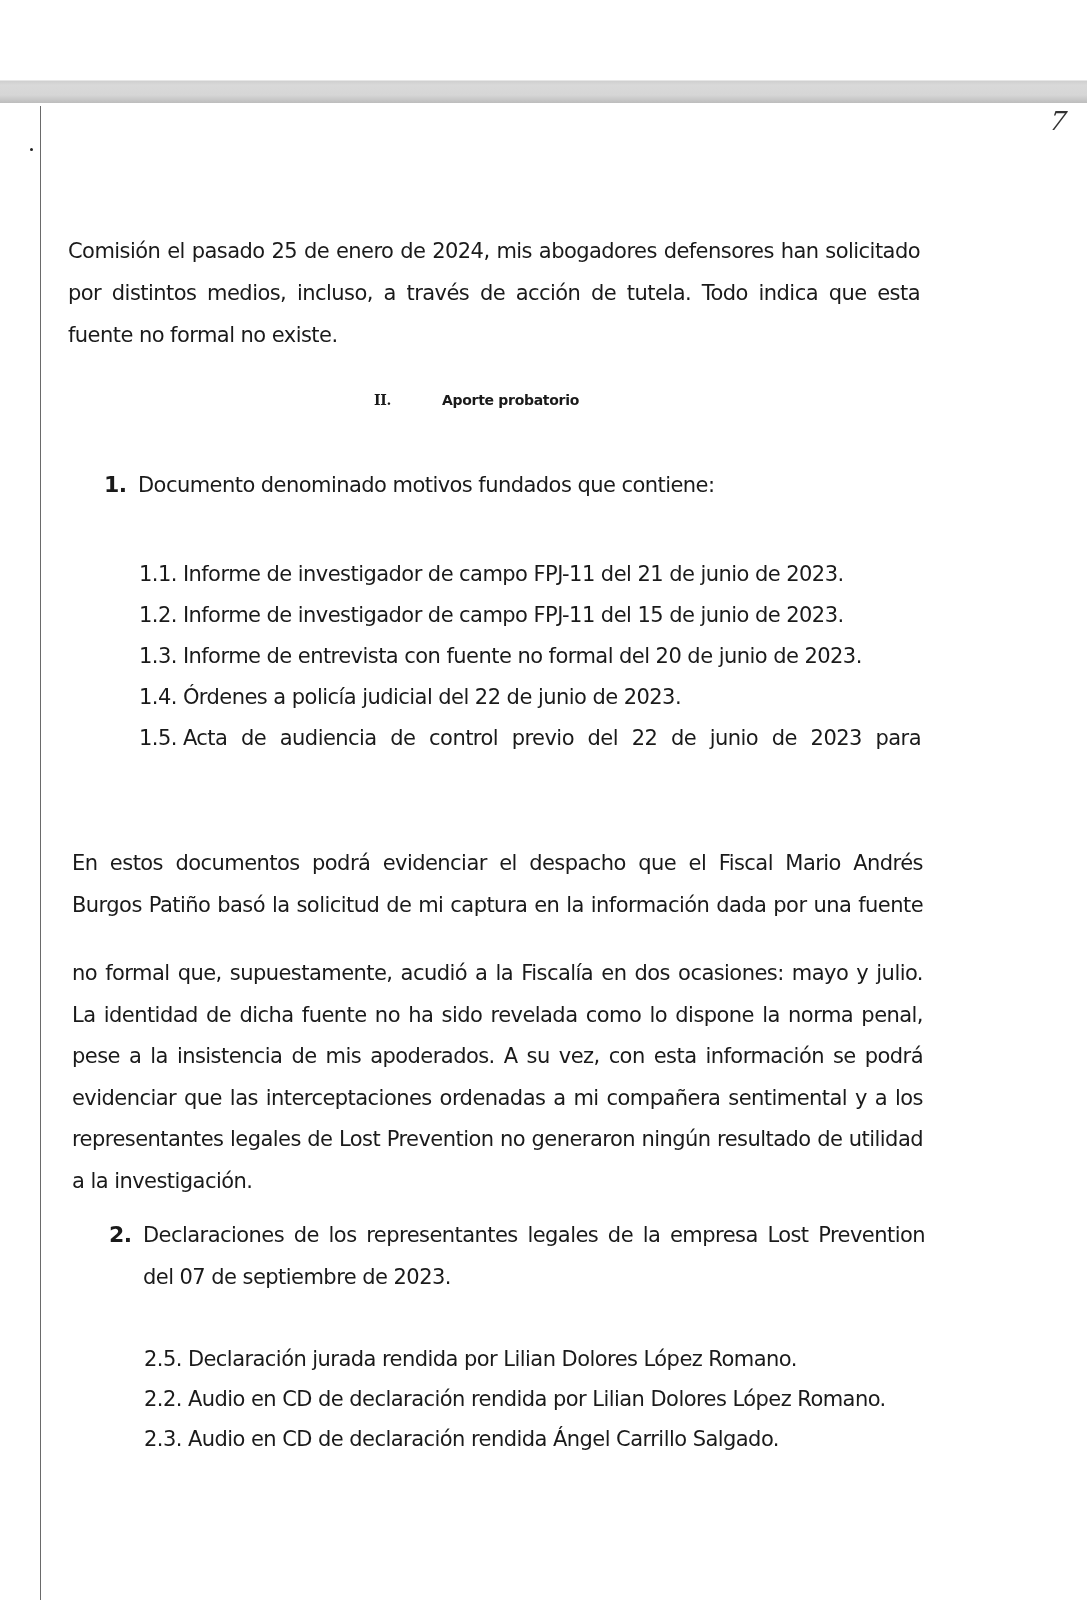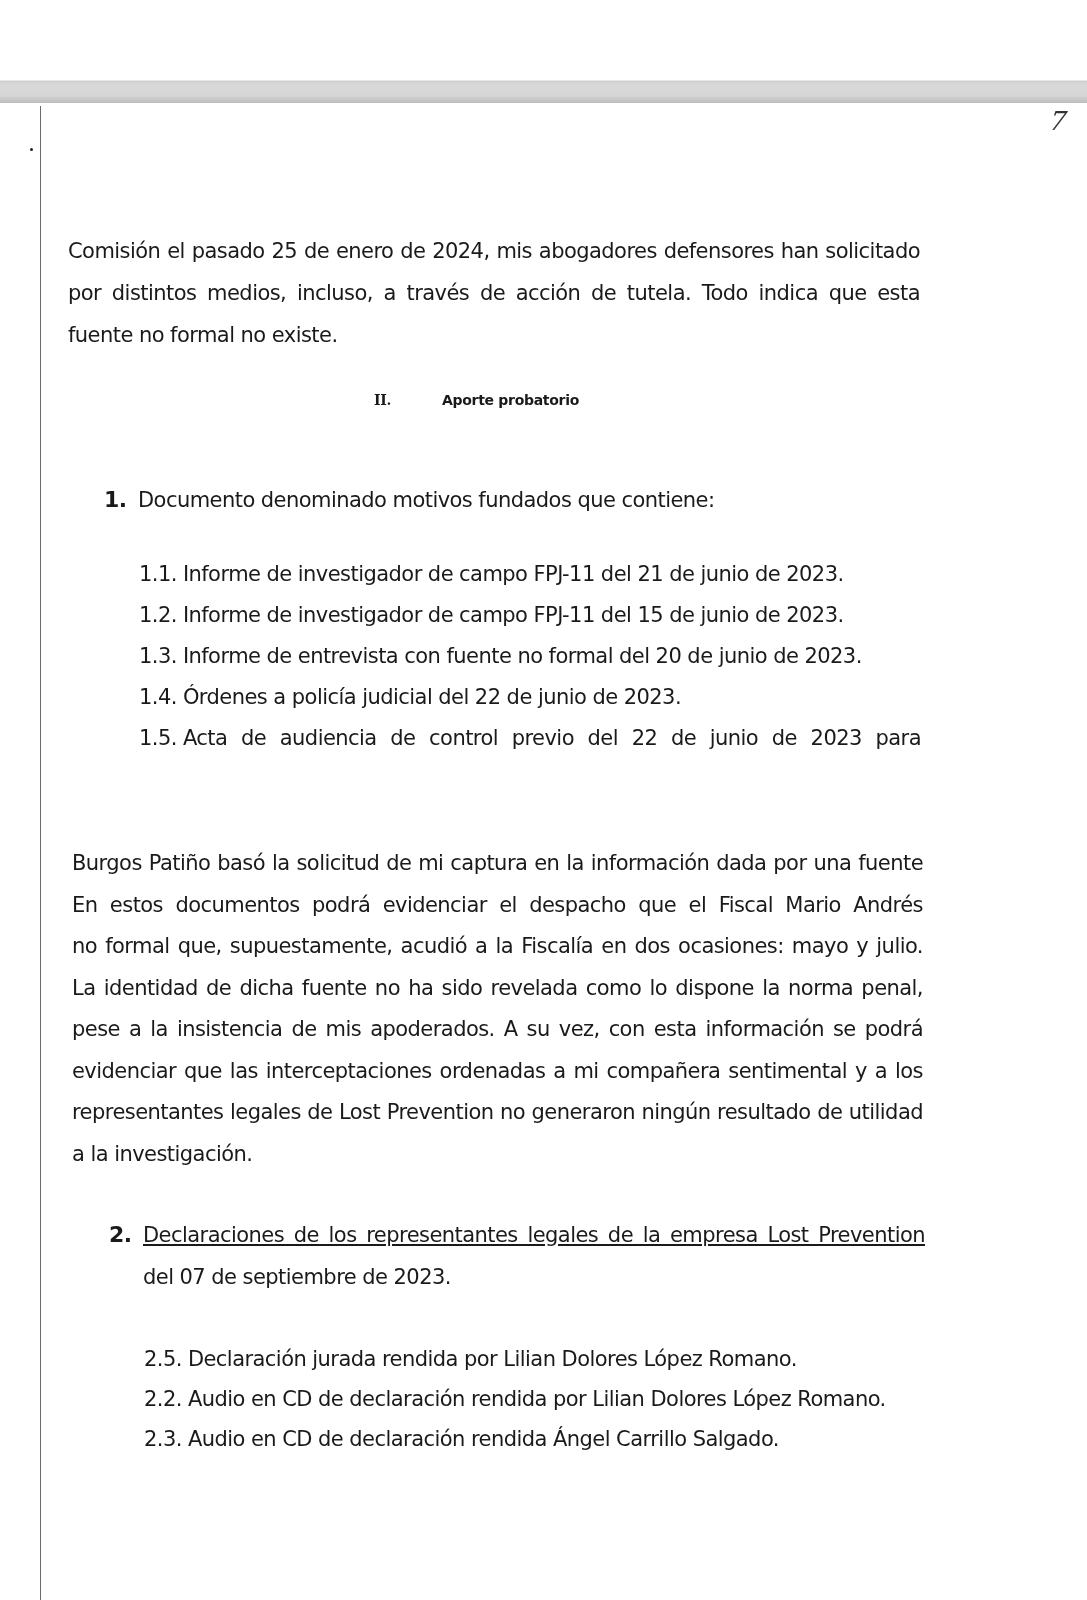--- a/index.html
+++ b/index.html
@@ -115,21 +115,21 @@
 <div class="text-block" style="left:68px; top:230px; width:852px;">
   <p style="text-align-last:justify;">Comisión el pasado 25 de enero de 2024, mis abogadores defensores han solicitado</p>
   <p style="text-align-last:justify;">por distintos medios, incluso, a través de acción de tutela. Todo indica que esta</p>
   <p>fuente no formal no existe.</p>
 </div>
 
 <div class="heading">
   <span class="numeral">II.</span><span>Aporte probatorio</span>
 </div>
 
-<div class="list-main" style="left:104px; top:479px; width:820px;">
+<div class="list-main" style="left:104px; top:464px; width:820px;">
   <span class="num">1.</span><span>Documento denominado motivos fundados que contiene:</span>
 </div>
 
 <div class="sub-list" style="left:139px; top:554px; width:782px;">
   <div class="sub-item">
     <span class="num">1.1.</span><span>Informe de investigador de campo FPJ-11 del 21 de junio de 2023.</span>
   </div>
   <div class="sub-item">
     <span class="num">1.2.</span><span>Informe de investigador de campo FPJ-11 del 15 de junio de 2023.</span>
   </div>
@@ -138,32 +138,32 @@
   </div>
   <div class="sub-item">
     <span class="num">1.4.</span><span>Órdenes a policía judicial del 22 de junio de 2023.</span>
   </div>
   <div class="sub-item" style="text-align-last:justify;">
     <span class="num">1.5.</span><span>Acta de audiencia de control previo del 22 de junio de 2023 para</span>
   </div>
 </div>
 
 <div class="text-block" style="left:72px; top:843px; width:851px; line-height:41.5px;">
+  <p style="text-align-last:justify;">En estos documentos podrá evidenciar el despacho que el Fiscal Mario Andrés</p>
   <p style="text-align-last:justify;">Burgos Patiño basó la solicitud de mi captura en la información dada por una fuente</p>
-  <p style="text-align-last:justify;">En estos documentos podrá evidenciar el despacho que el Fiscal Mario Andrés</p>
-  <p style="text-align-last:justify;">no formal que, supuestamente, acudió a la Fiscalía en dos ocasiones: mayo y julio.</p>
+  <p style="text-align-last:justify;margin-top:27px;">no formal que, supuestamente, acudió a la Fiscalía en dos ocasiones: mayo y julio.</p>
   <p style="text-align-last:justify;">La identidad de dicha fuente no ha sido revelada como lo dispone la norma penal,</p>
   <p style="text-align-last:justify;">pese a la insistencia de mis apoderados. A su vez, con esta información se podrá</p>
   <p style="text-align-last:justify;">evidenciar que las interceptaciones ordenadas a mi compañera sentimental y a los</p>
   <p style="text-align-last:justify;">representantes legales de Lost Prevention no generaron ningún resultado de utilidad</p>
   <p>a la investigación.</p>
 </div>
 
 <div class="list-main" style="left:109px; top:1214px; width:816px;">
-  <div style="text-align-last:justify;text-decoration:underline;">
+  <div style="text-align-last:justify;">
     <span class="num">2.</span><span>Declaraciones de los representantes legales de la empresa Lost Prevention</span>
   </div>
   <div class="cont">del 07 de septiembre de 2023.</div>
 </div>
 
 <div class="sub-list" style="left:144px; top:1339px; width:780px; line-height:40px;">
   <div class="sub-item">
     <span class="num">2.5.</span><span>Declaración jurada rendida por Lilian Dolores López Romano.</span>
   </div>
   <div class="sub-item">

